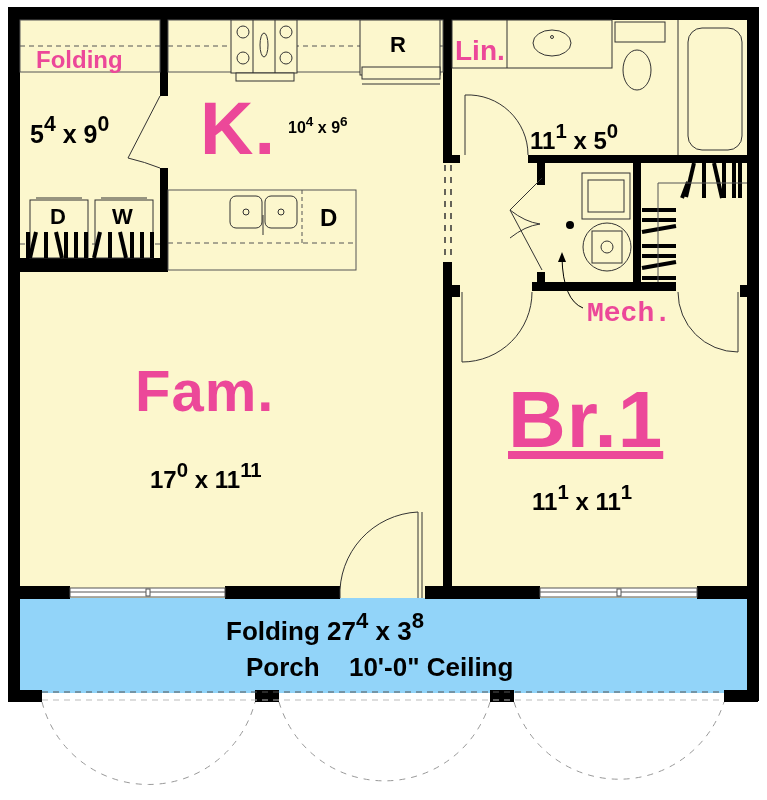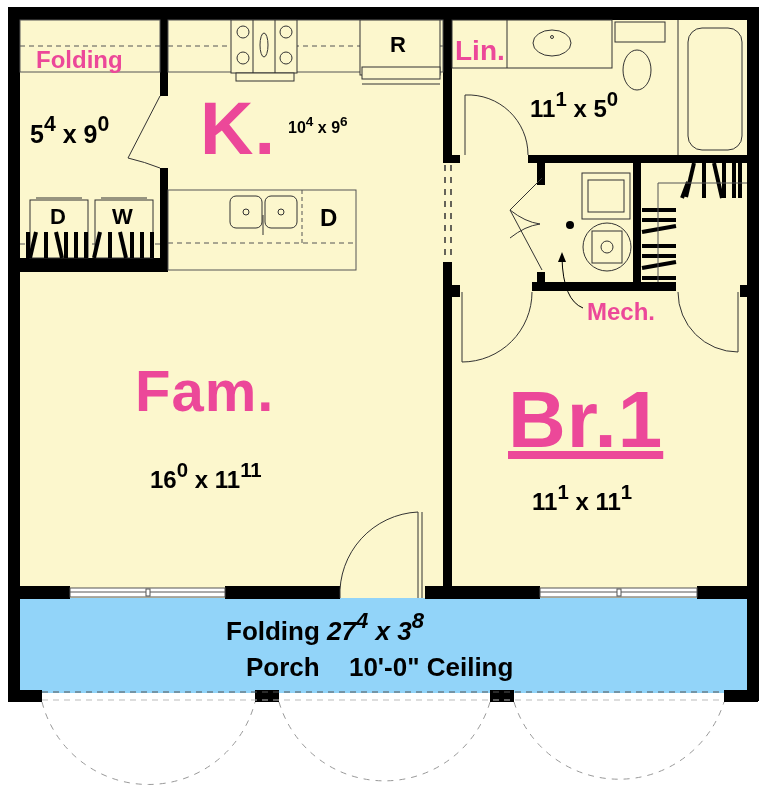--- a/index.html
+++ b/index.html
@@ -238,45 +238,45 @@
 <div class="appl" style="left:320px; top:206px; font-size:24px;">D</div>
 
 <div class="lbl room-big" style="left:200px; top:92px; font-size:74px;">K.</div>
 <div class="dim" style="left:288px; top:120px; font-size:16px;">
   <span>10</span><sup>4</sup>
   <span>x</span>
   <span>9</span><sup>6</sup>
 </div>
 
 <div class="lbl" style="left:455px; top:37px; font-size:28px;">Lin.</div>
-<div class="dim" style="left:530px; top:97px; font-size:24px;">
+<div class="dim" style="left:530px; top:129px; font-size:24px;">
   <span>11</span><sup>1</sup>
   <span>x</span>
   <span>5</span><sup>0</sup>
 </div>
 
-<div class="lbl" style="left:587px; top:300px; font-size:24px;">Mech.</div>
+<div class="lbl" style="left:587px; top:300px; font-size:28px;font-family:Liberation Mono, monospace;">Mech.</div>
 
 <div class="lbl room-big" style="left:135px; top:362px; font-size:58px;">Fam.</div>
 <div class="dim" style="left:150px; top:468px; font-size:24px;">
-  <span>16</span><sup>0</sup>
+  <span>17</span><sup>0</sup>
   <span>x</span>
   <span>11</span><sup>11</sup>
 </div>
 
 <div class="lbl room-big" style="left:508px; top:380px; font-size:80px;text-decoration:underline;">Br.1</div>
 <div class="dim" style="left:532px; top:490px; font-size:24px;">
   <span>11</span><sup>1</sup>
   <span>x</span>
   <span>11</span><sup>1</sup>
 </div>
 
 <div class="porch" style="left:226px; top:618px;">
   <span>Folding</span>
-  <span class="dim" style="position:static;font-style:italic;">
+  <span class="dim" style="position:static;">
     <span>27</span><sup>4</sup>
     <span>x</span>
     <span>3</span><sup>8</sup>
   </span>
 </div>
 <div class="porch" style="left:246px; top:654px;">
   <span>Porch</span>
   <span style="margin-left:22px;">10'-0" Ceiling</span>
 </div>
 

